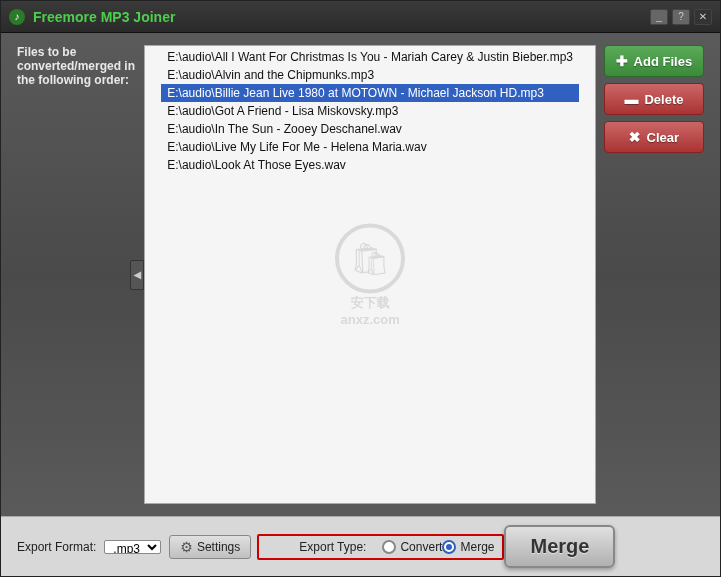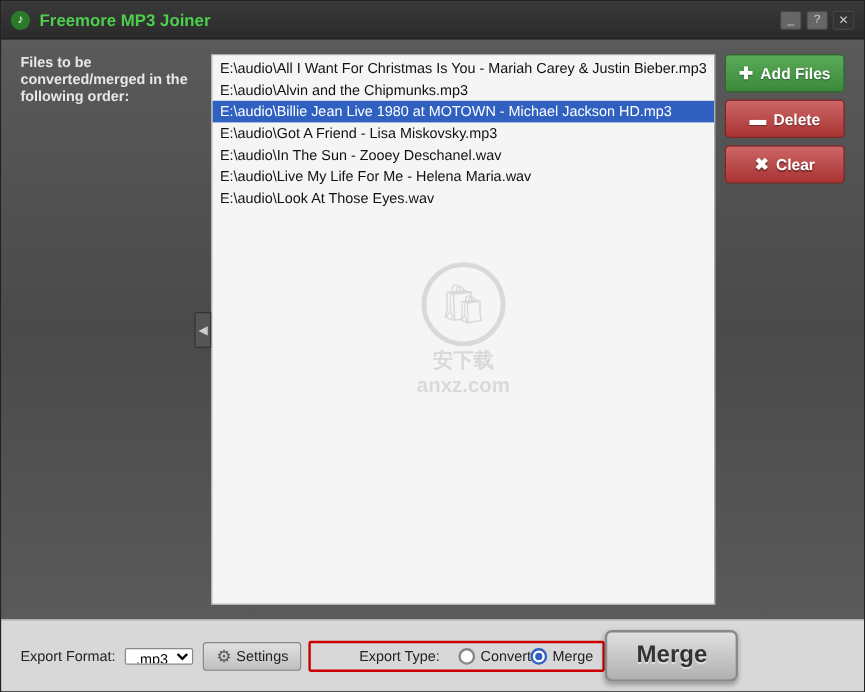--- a/index.html
+++ b/index.html
@@ -90,21 +90,21 @@
     .file-list-container {
       flex: 1;
       background: #f5f5f5;
       border: 1px solid #aaa;
       position: relative;
       overflow: hidden;
     }
     .file-list {
       height: 100%;
       overflow-y: auto;
-      padding: 2px 0;
+      padding: 2px 16px;
     }
     .file-item {
       padding: 2px 6px;
       color: #111;
       font-size: 12px;
       cursor: pointer;
       white-space: nowrap;
       overflow: hidden;
       text-overflow: ellipsis;
     }
@@ -129,21 +129,21 @@
       border: 4px solid #888;
       border-radius: 50%;
       display: flex;
       align-items: center;
       justify-content: center;
       font-size: 32px;
       color: #888;
     }
     .watermark-text {
       color: #888;
-      font-size: 17px;
+      font-size: 13px;
       font-weight: bold;
     }
     .buttons-panel {
       display: flex;
       flex-direction: column;
       gap: 6px;
       width: 100px;
     }
     .action-btn {
       width: 100px;

